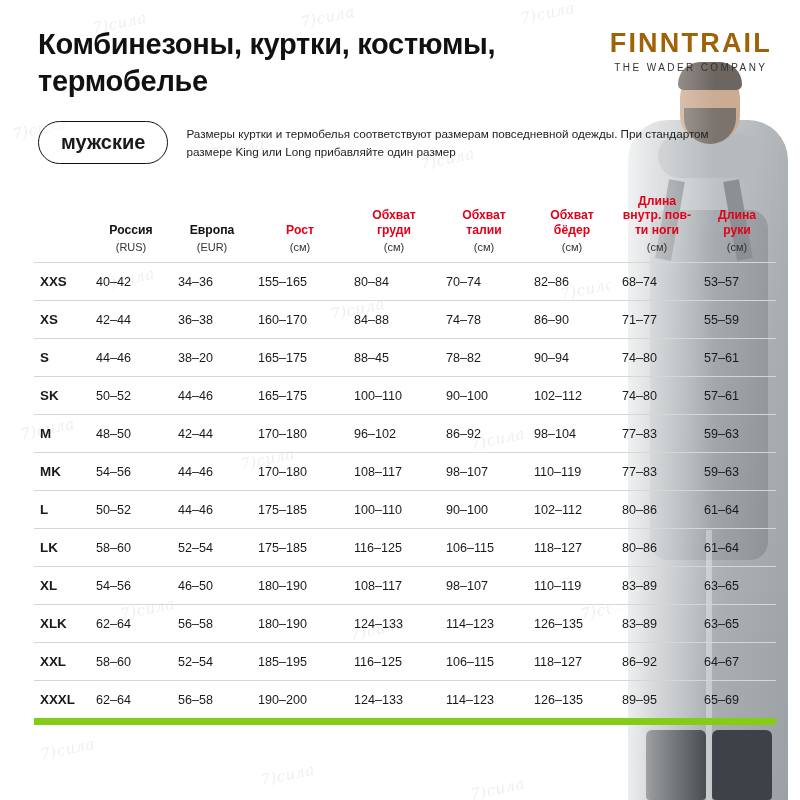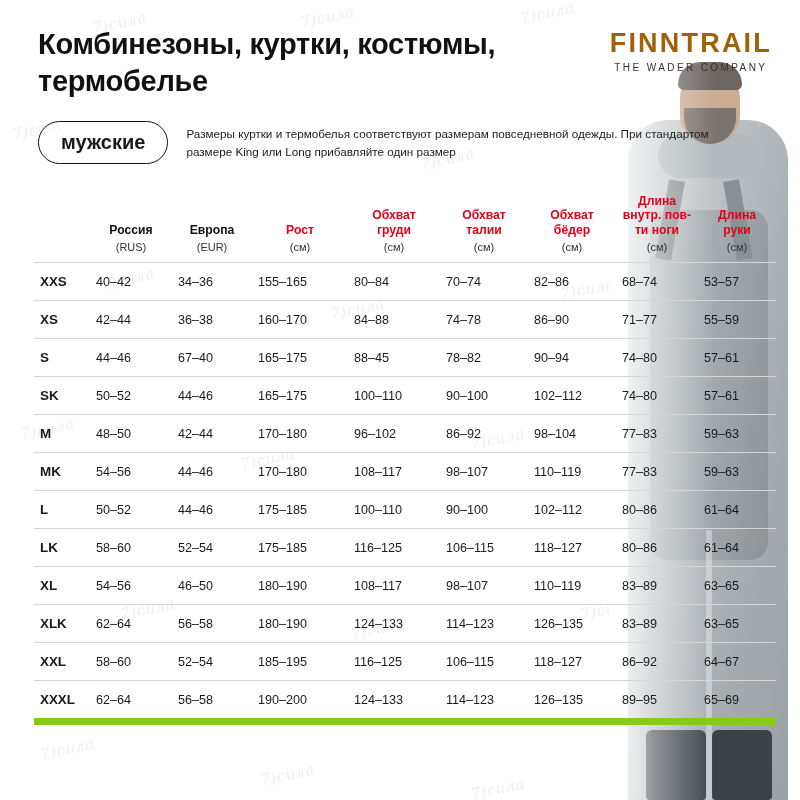--- a/index.html
+++ b/index.html
@@ -312,21 +312,21 @@
           <td>160–170</td>
           <td>84–88</td>
           <td>74–78</td>
           <td>86–90</td>
           <td>71–77</td>
           <td>55–59</td>
         </tr>
         <tr>
           <td>S</td>
           <td>44–46</td>
-          <td>67–40</td>
+          <td>38–20</td>
           <td>165–175</td>
           <td>88–45</td>
           <td>78–82</td>
           <td>90–94</td>
           <td>74–80</td>
           <td>57–61</td>
         </tr>
         <tr>
           <td>SK</td>
           <td>50–52</td>

